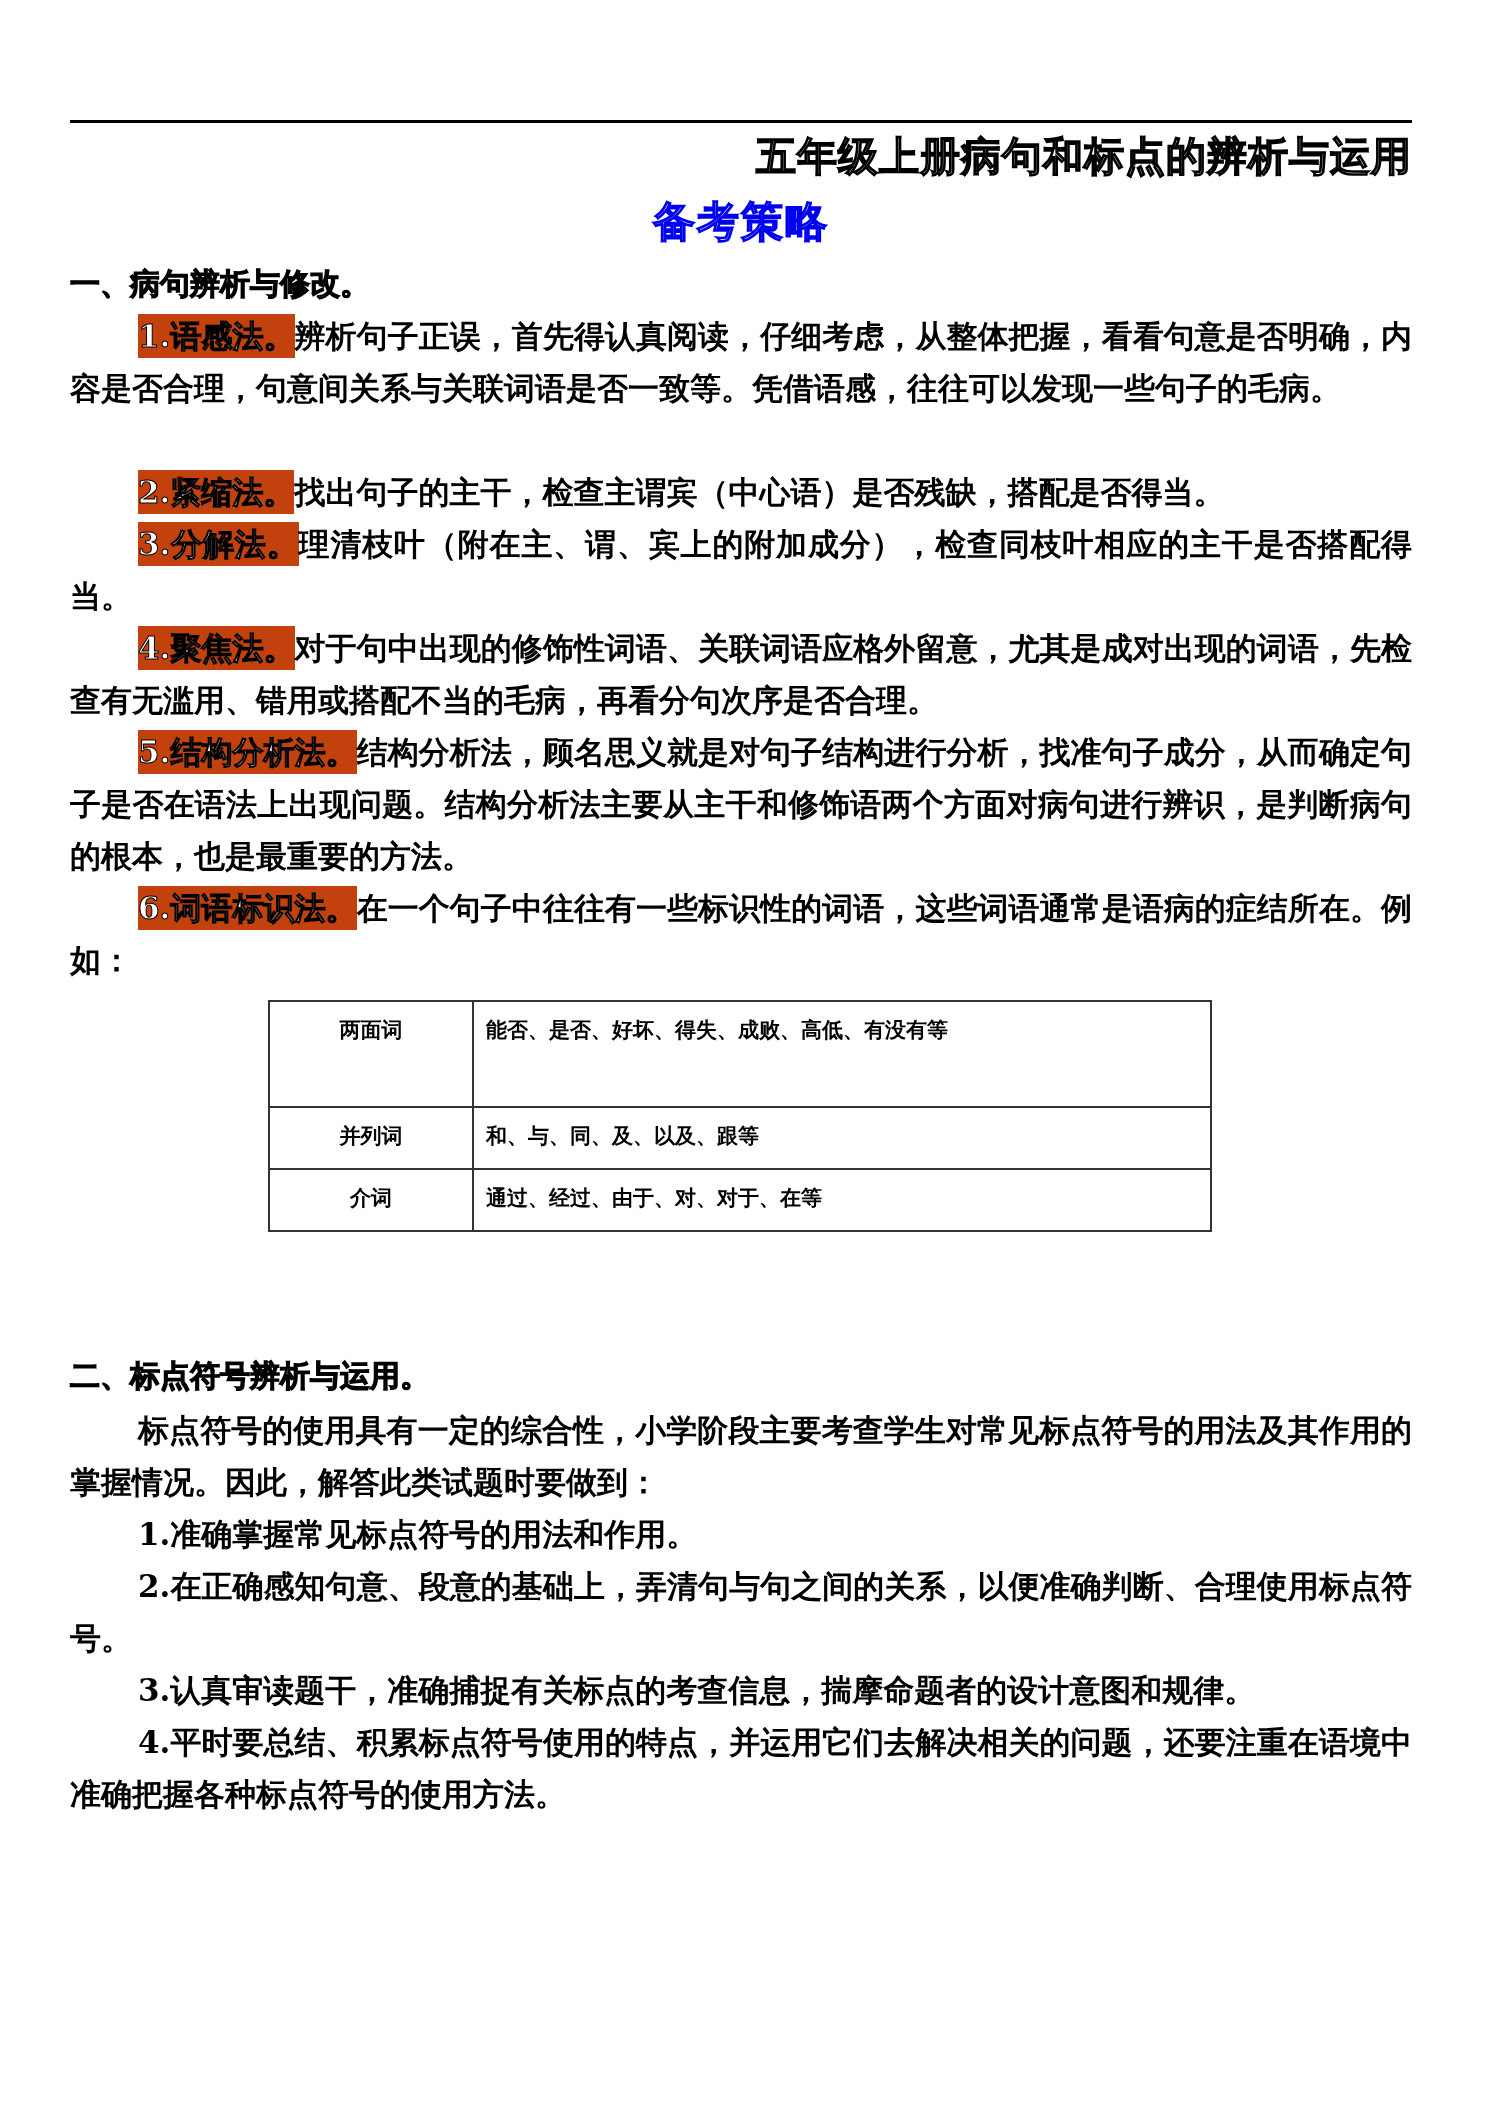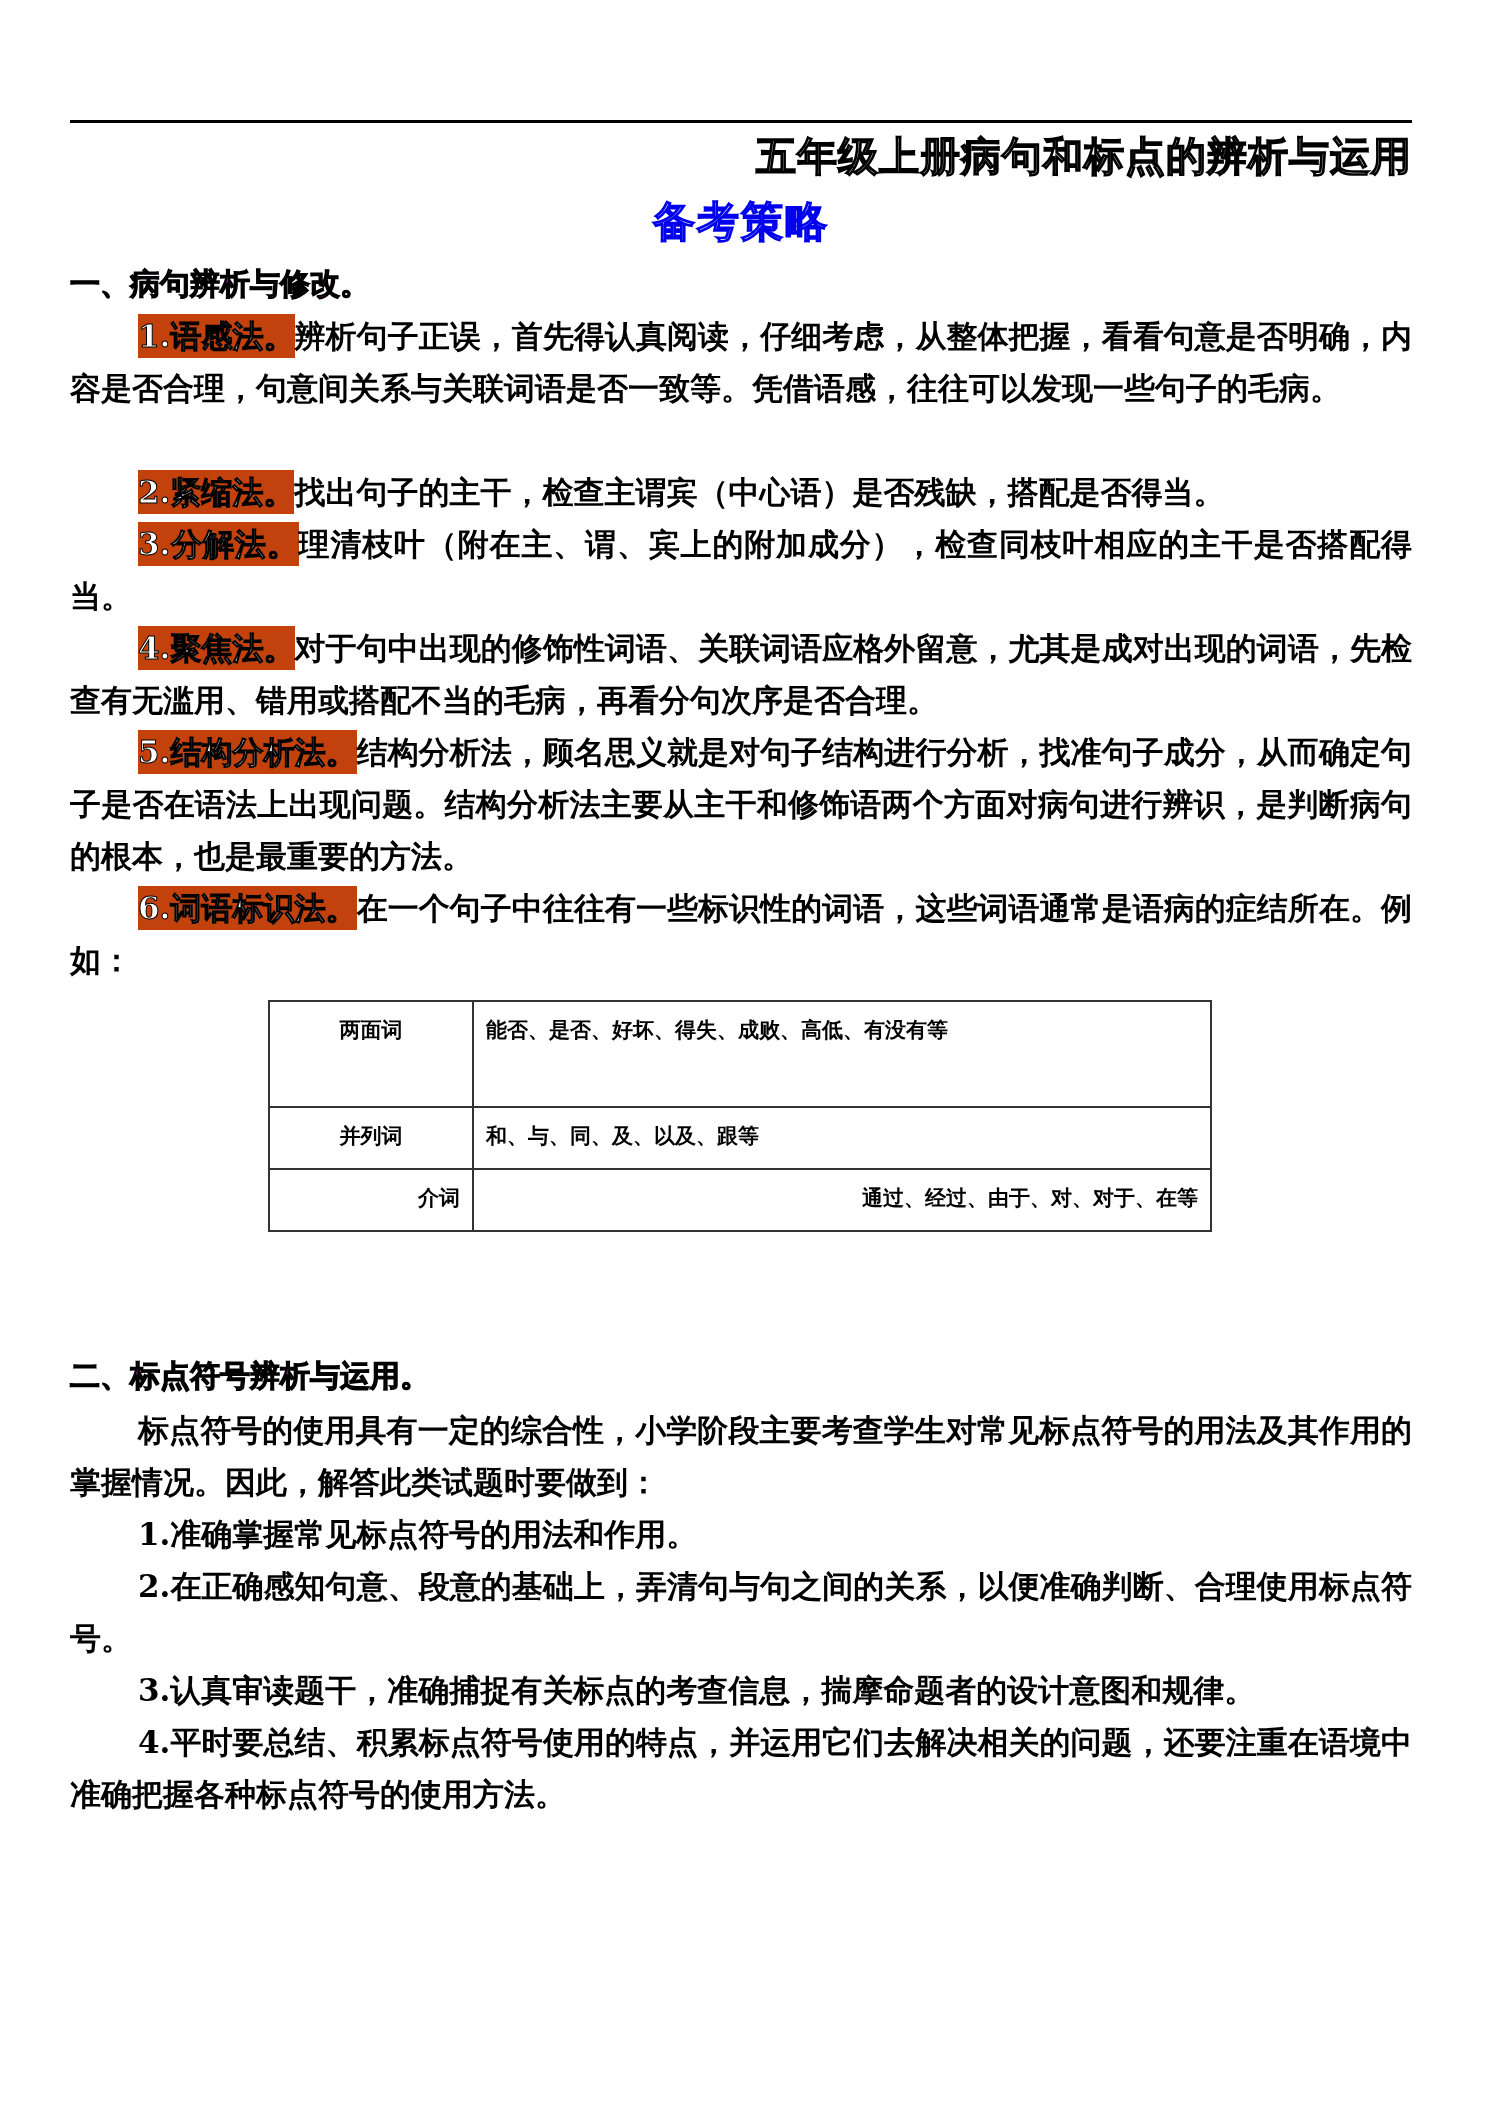--- a/index.html
+++ b/index.html
@@ -17,21 +17,21 @@
   .para { position: absolute; left: 70px; width: 1342px; font-size: 31px; line-height: 52px;
           text-align: justify; text-indent: 68px; font-weight: 600; }
   .hl { background: #c2410c; font-weight: bold; color: #fff; -webkit-text-stroke: 1px #000;
         padding: 4px 0; }
   table.words { position: absolute; left: 268px; top: 1000px; width: 944px;
                 border-collapse: collapse; font-size: 21px; font-weight: 600; }
   table.words td { border: 2px solid #333; vertical-align: top; line-height: 48px; padding: 4px 12px; }
   table.words td.term { width: 178px; text-align: center; }
   table.words tr.r0 td { height: 96px; }
   table.words tr.r1 td, table.words tr.r2 td, table.words tr.r3 td { height: 52px; }
-  table.words tr.r4 td { height: 52px; text-align: right; }
+  table.words tr.r4 td { height: 52px; }
 </style>
 </head>
 <body>
 
 <div class="top-rule"></div>
 
 <div class="title">五年级上册病句和标点的辨析与运用</div>
 <div class="subtitle">备考策略</div>
 
 <div class="section-head" style="top:262px">一、病句辨析与修改。</div>

